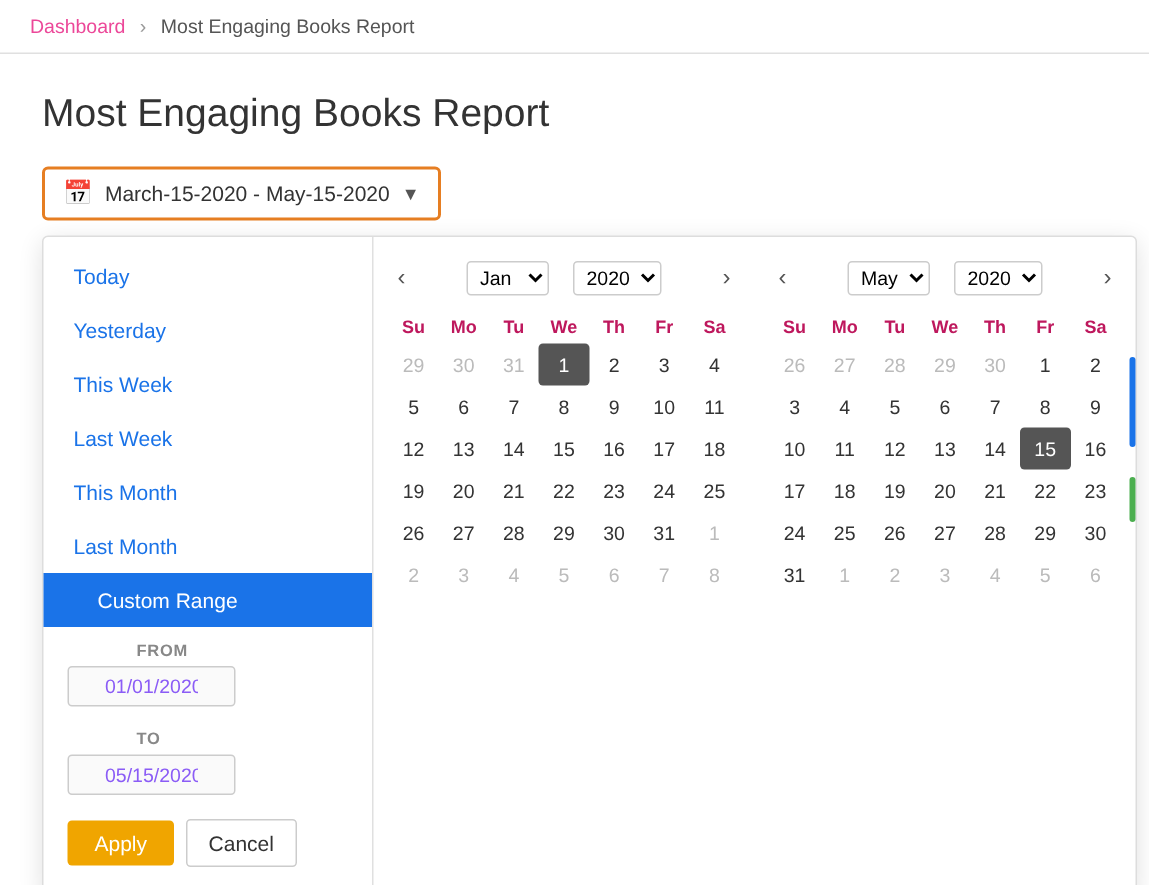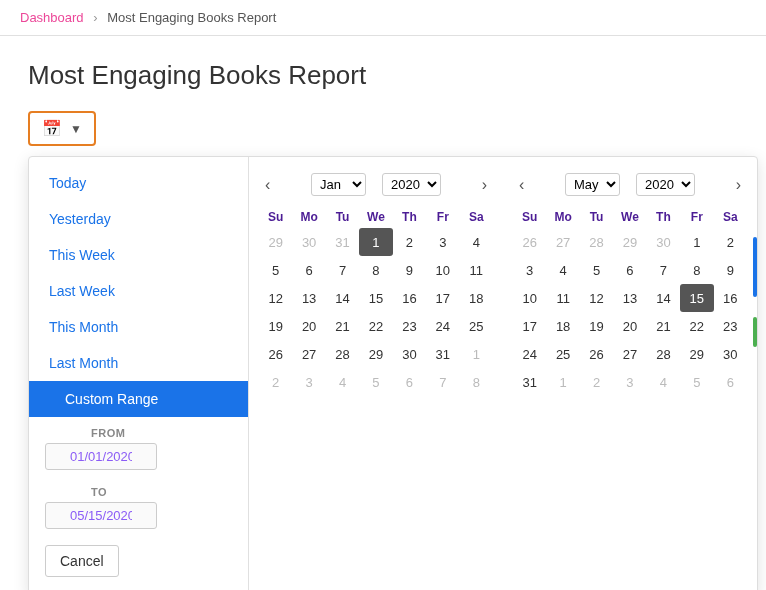--- a/index.html
+++ b/index.html
@@ -173,21 +173,21 @@
       background: #fff;
       cursor: pointer;
     }
     .cal-table {
       width: 100%;
       border-collapse: collapse;
     }
     .cal-table th {
       font-size: 12px;
       font-weight: 600;
-      color: #4c1d95;
+      color: #be185d;
       padding: 4px 2px;
       width: 32px;
     }
     .cal-table td {
       text-align: center;
       padding: 4px 2px;
       font-size: 13px;
       cursor: pointer;
       border-radius: 3px;
       width: 32px;
@@ -231,20 +231,21 @@
   <span class="sep">›</span>
   <span>Most Engaging Books Report</span>
 </div>
 
 <div class="page-content">
   <h1 class="page-title">Most Engaging Books Report</h1>
 
   
   <div class="date-picker-trigger">
     <span class="cal-icon">📅</span>
+    <span class="trigger-text">March-15-2020 - May-15-2020</span>
     <span class="chevron">▼</span>
   </div>
 
   
   <div class="dropdown-panel">
 
     <div class="sidebar">
       <div class="sidebar-item">Today</div>
       <div class="sidebar-item">Yesterday</div>
       <div class="sidebar-item">This Week</div>
@@ -256,20 +257,21 @@
       <div class="sidebar-from-to">
         <div class="from-to-label">FROM</div>
         <input class="from-to-input" type="text" value="01/01/2020" style="">
       </div>
       <div class="sidebar-from-to">
         <div class="from-to-label">TO</div>
         <input class="from-to-input" type="text" value="05/15/2020" style="">
       </div>
 
       <div class="apply-cancel-row">
+        <button class="btn-apply">Apply</button>
         <button class="btn-cancel">Cancel</button>
       </div>
     </div>
 
     <div class="calendars-area">
 
       <div class="calendar">
         <div class="cal-header">
           <button class="cal-nav-btn">‹</button>
           <div class="cal-month-year">

